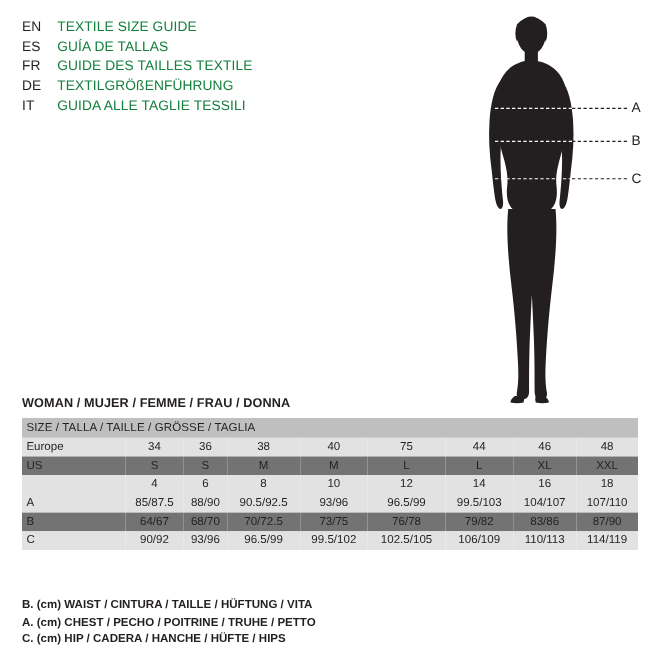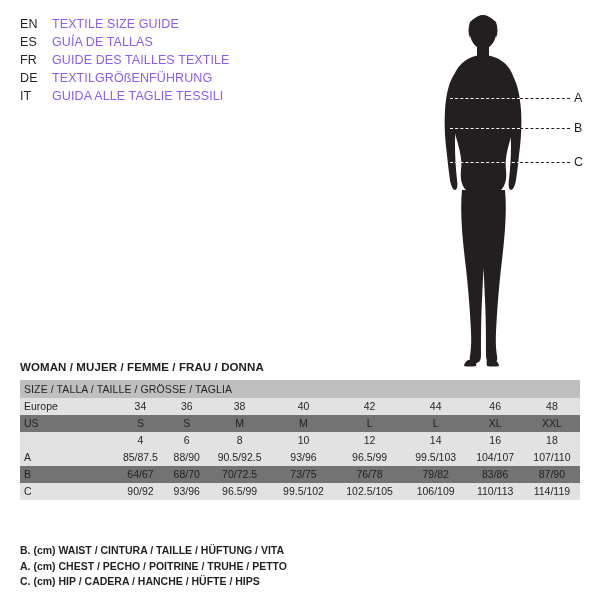--- a/index.html
+++ b/index.html
@@ -35,21 +35,21 @@
     height: 18px;
     font-size: 12.5px;
     letter-spacing: 0.1px;
   }
   .lang-code {
     width: 32px;
     flex: 0 0 32px;
     color: #231f20;
   }
   .lang-text {
-    color: #8b5cf6;
+    color: #15803d;
     white-space: nowrap;
   }
 
   
   .figure-wrap {
     position: absolute;
     left: 400px;
     top: 10px;
     width: 190px;
     height: 360px;
@@ -233,21 +233,21 @@
       <tr class="head">
         <td class="rowhead col-first" colspan="9">SIZE / TALLA / TAILLE / GRÖSSE / TAGLIA</td>
       </tr>
 
       <tr class="shade">
         <td class="rowhead col-first">Europe</td>
         <td>34</td>
         <td>36</td>
         <td>38</td>
         <td>40</td>
-        <td>42</td>
+        <td>75</td>
         <td>44</td>
         <td>46</td>
         <td>48</td>
       </tr>
 
       <tr class="plain">
         <td class="rowhead col-first">US</td>
         <td>S</td>
         <td>S</td>
         <td>M</td>

